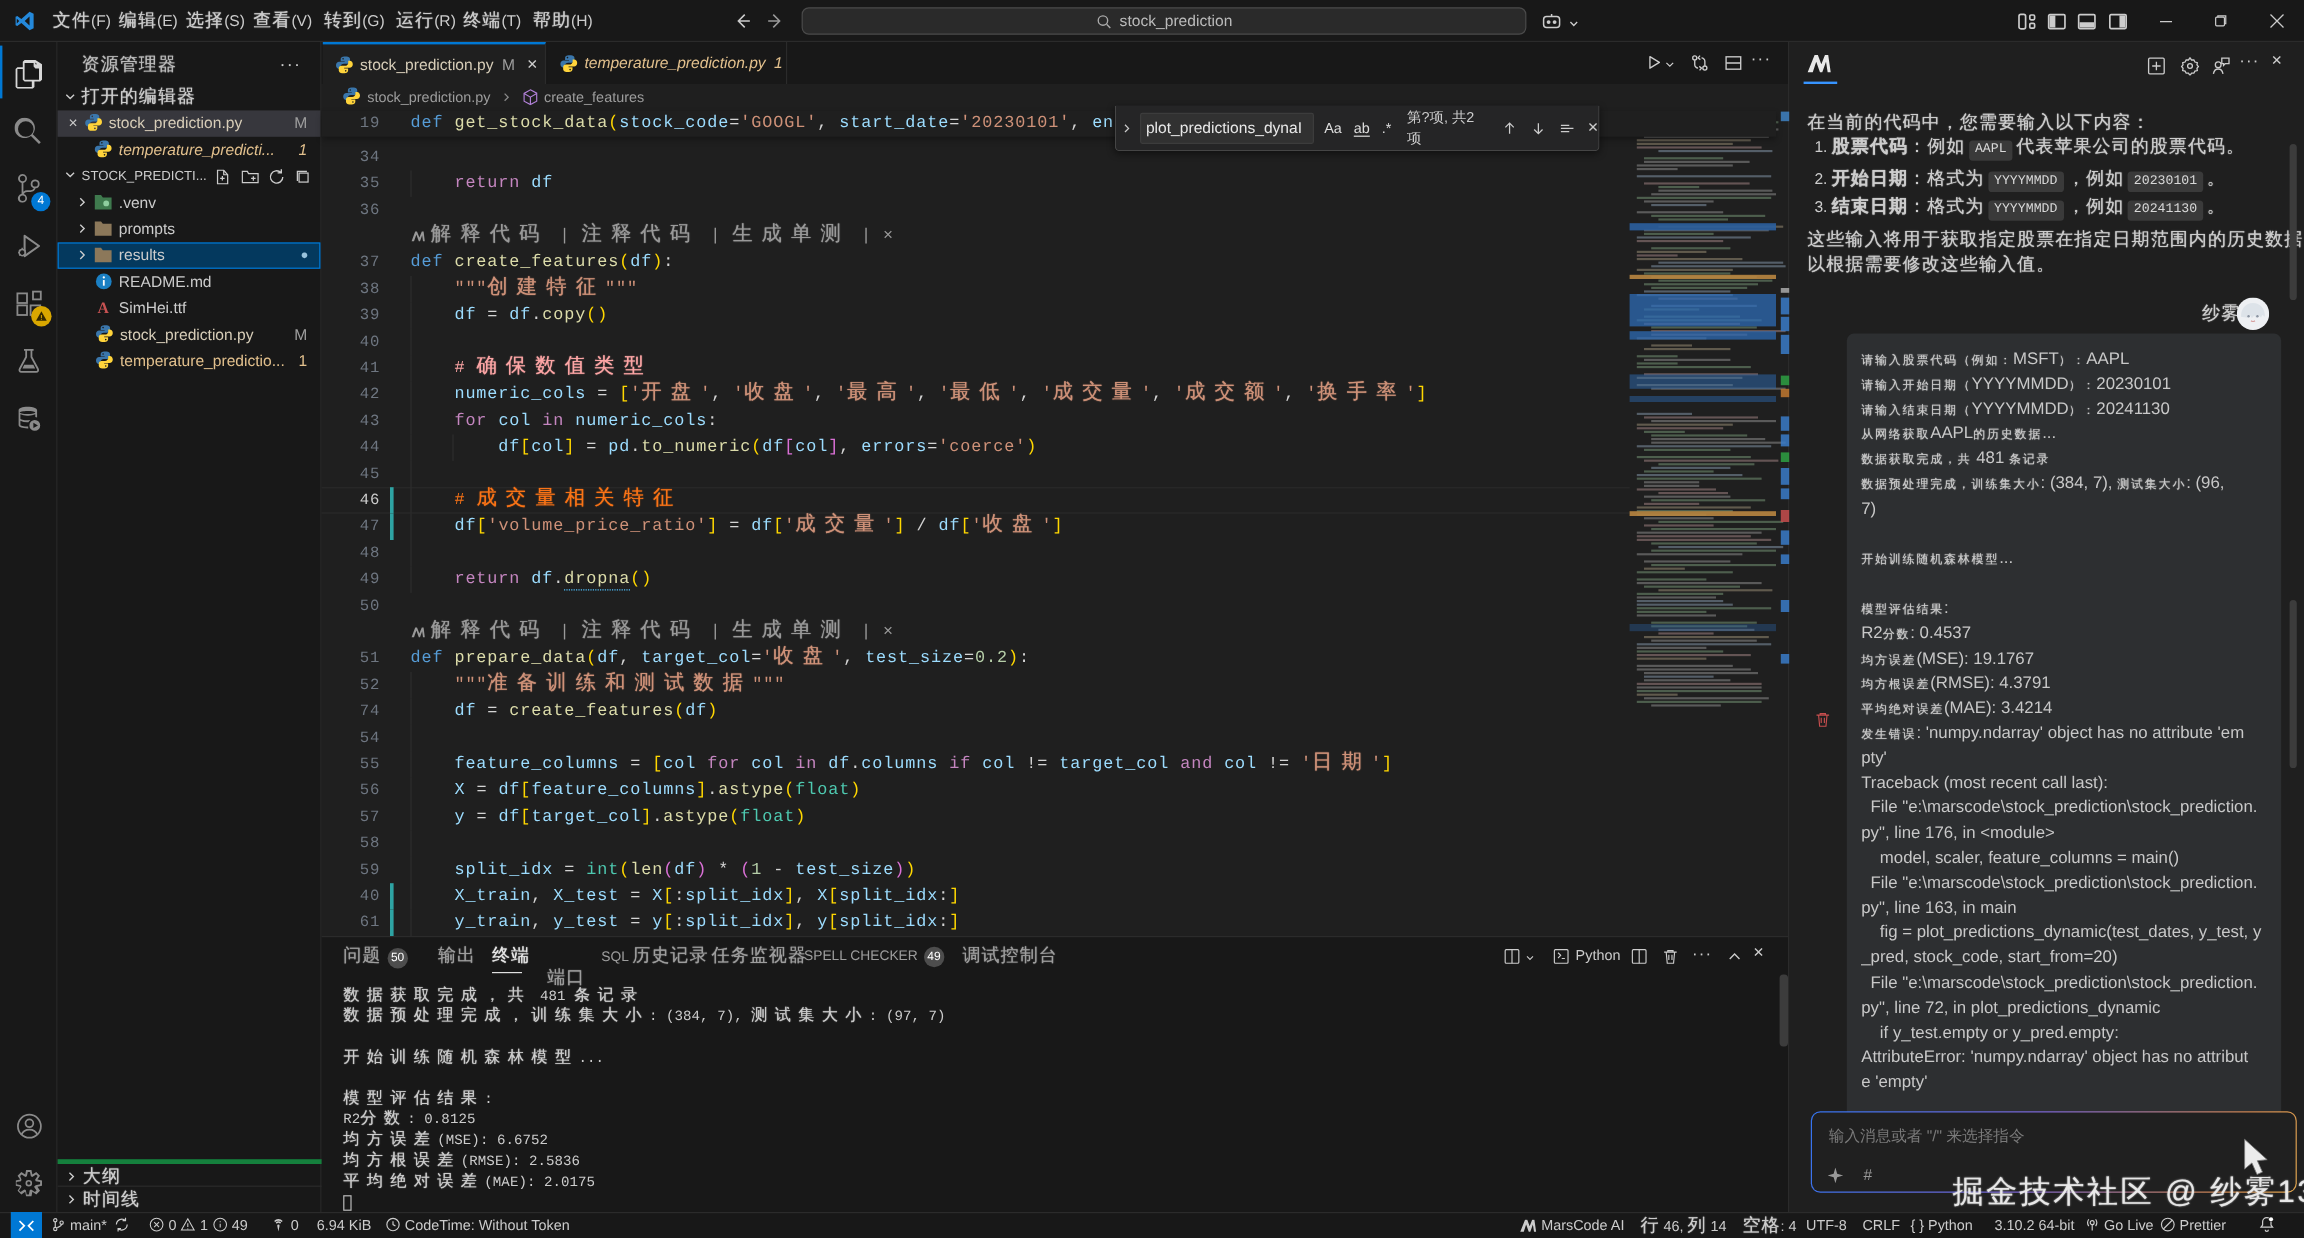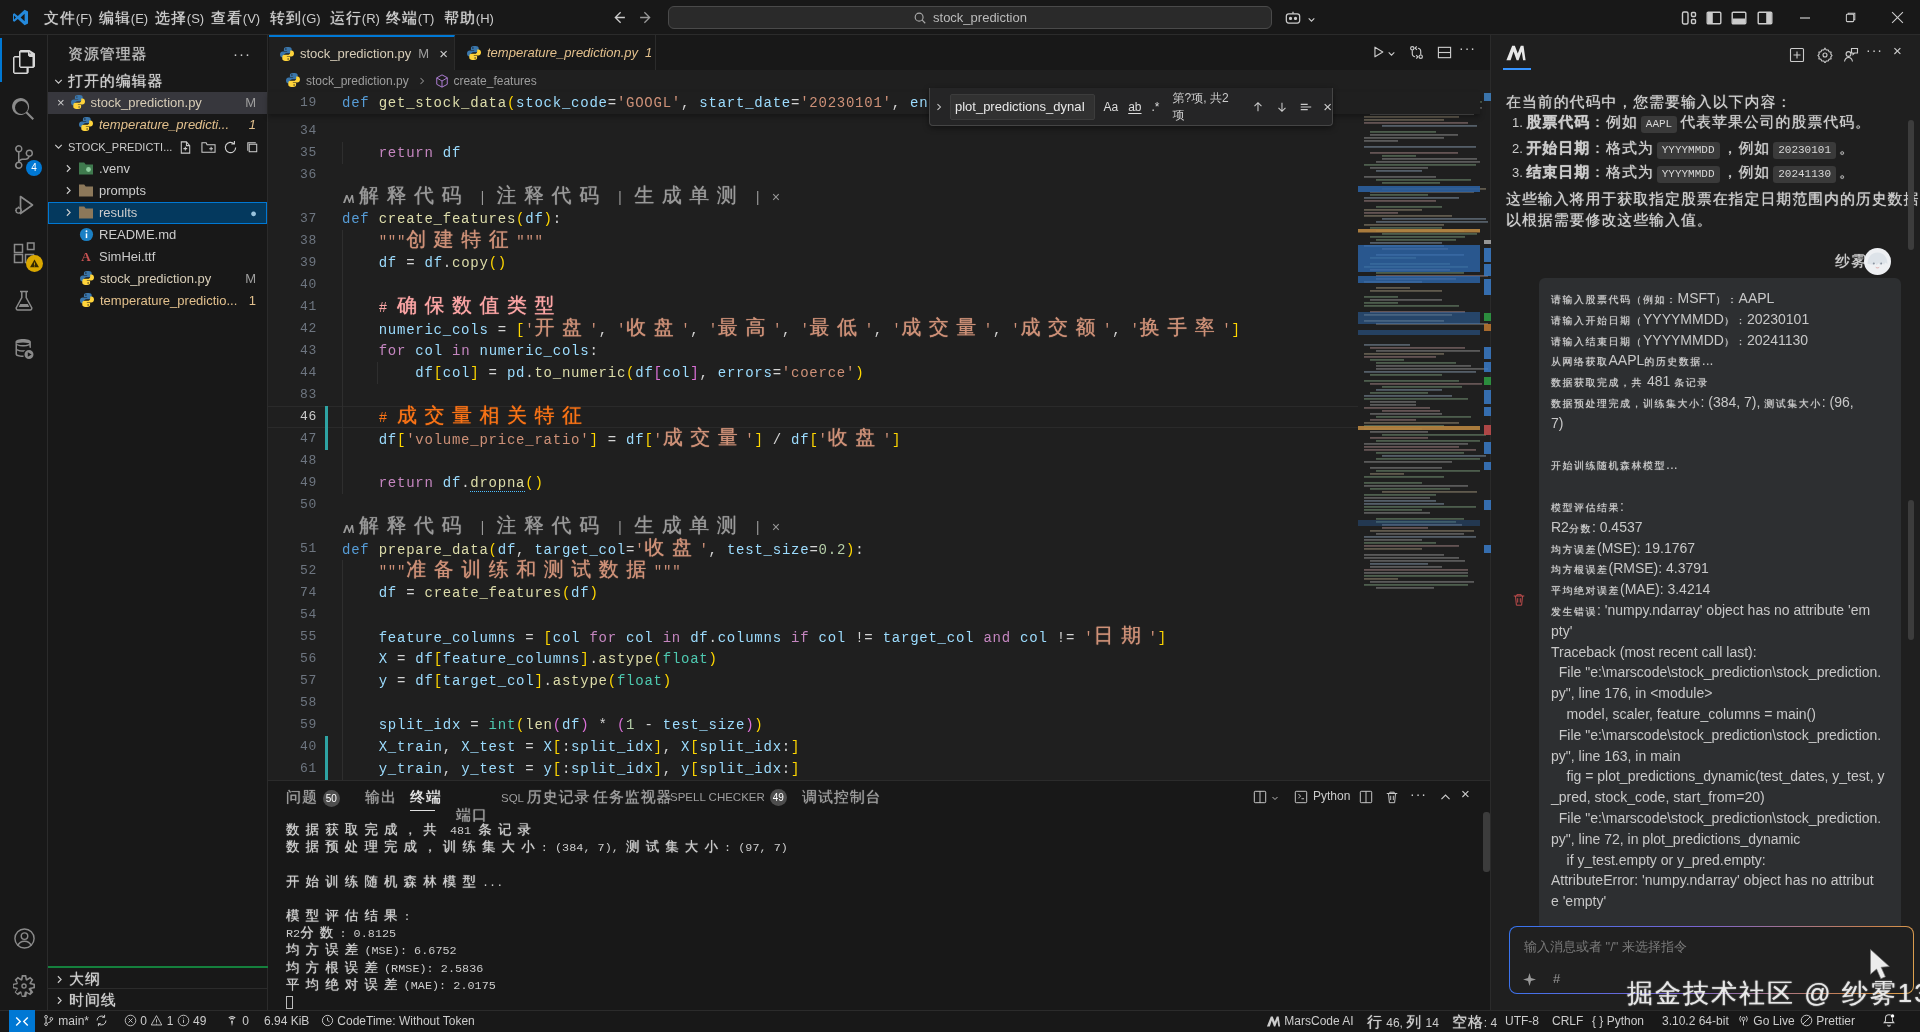--- a/index.html
+++ b/index.html
@@ -5,21 +5,21 @@
  font-family:"Liberation Sans",sans-serif;color:#ccc}
 .abs{position:absolute}
 .bg{position:absolute}
 .menu{position:absolute;top:0;height:35px;line-height:35px;font-size:13px;color:#ccc}
 .aicon{position:absolute;left:0;width:48px;height:48px;display:flex;align-items:center;justify-content:center;color:#8a8a8a}
 .aicon.on{color:#d7d7d7}
 .srow{position:absolute;left:48px;width:219px;height:22px;line-height:22px;white-space:nowrap;font-size:13px}
 .seth{font-size:11px;font-weight:400;color:#ccc}
 .fico{display:inline-block;vertical-align:-3px;margin-right:5px}
 .cl{position:absolute;left:342px;height:22px;line-height:22px;font-family:"Liberation Mono",monospace;font-size:14px;letter-spacing:0.76px;white-space:pre;color:#ccc}
-.cl .w{font-size:20px;letter-spacing:7.52px;text-shadow:0 0 1px currentColor}
+.cl .w{font-size:17px;letter-spacing:7.52px;text-shadow:0 0 1px currentColor}
 .ln{position:absolute;left:268px;width:49px;text-align:right;height:22px;line-height:22px;font-family:"Liberation Mono",monospace;font-size:13px;color:#6e7681;letter-spacing:0.76px}
 .ln.on{color:#ccc}
 .ig{position:absolute;width:1px;height:22px;background:#2e2e2e}
 .sq{border-bottom:1px dotted #4fc1ff}
 .ptab{position:absolute;height:32px;line-height:32px;font-size:11.5px;color:#9d9d9d;white-space:nowrap}
 .ptab.on{color:#e7e7e7}
 .pbadge{display:inline-block;min-width:17px;height:17px;border-radius:9px;background:#4d4d4d;color:#fff;font-size:10px;line-height:17px;text-align:center;vertical-align:0px;margin-left:5px}
 .tl{position:absolute;left:286px;height:17px;line-height:17px;font-family:"Liberation Mono",monospace;font-size:11.75px;letter-spacing:0.05px;color:#cccccc;white-space:pre}
 .tl .w{font-size:13.5px;letter-spacing:6.1px;text-shadow:0 0 1px currentColor}
 .chattxt{position:absolute;font-size:13px;color:#ccc;white-space:nowrap}
@@ -217,21 +217,21 @@
       <text x="2.5" y="13" fill="#c75252" font-size="14" font-weight="bold" font-family="Liberation Serif">A</text>
     </svg>SimHei.ttf</div>
 <div class="srow" style="top:268px"><span style="margin-left:31px"></span><svg class="fico" width="16" height="16" viewBox="0 0 16 16">
       <path fill="#3a76ab" d="M7.9 1c-1.8 0-3 .8-3 2.2V5h3.3v.5H3.6C2.2 5.5 1 6.6 1 8.4s1.1 3 2.5 3h1.3V9.6c0-1.3 1.2-2.4 2.7-2.4h3c1.2 0 2.2-.9 2.2-2.1V3.2C12.7 1.9 11.3 1 9.9 1zm-1 1.3c.4 0 .7.3.7.7s-.3.7-.7.7-.7-.3-.7-.7.3-.7.7-.7z"></path>
       <path fill="#ffd43b" d="M8.1 15c1.8 0 3-.8 3-2.2V11H7.8v-.5h4.6c1.4 0 2.6-1.1 2.6-2.9s-1.1-3-2.5-3h-1.3v1.8c0 1.3-1.2 2.4-2.7 2.4h-3c-1.2 0-2.2.9-2.2 2.1v1.9C3.3 14.1 4.7 15 6.1 15zm1-1.3c-.4 0-.7-.3-.7-.7s.3-.7.7-.7.7.3.7.7-.3.7-.7.7z"></path>
     </svg><span style="color:#d7cdb8">stock_prediction.py</span><span style="position:absolute;right:11px;color:#9e9e9e">M</span></div>
 <div class="srow" style="top:290px"><span style="margin-left:31px"></span><svg class="fico" width="16" height="16" viewBox="0 0 16 16">
       <path fill="#3a76ab" d="M7.9 1c-1.8 0-3 .8-3 2.2V5h3.3v.5H3.6C2.2 5.5 1 6.6 1 8.4s1.1 3 2.5 3h1.3V9.6c0-1.3 1.2-2.4 2.7-2.4h3c1.2 0 2.2-.9 2.2-2.1V3.2C12.7 1.9 11.3 1 9.9 1zm-1 1.3c.4 0 .7.3.7.7s-.3.7-.7.7-.7-.3-.7-.7.3-.7.7-.7z"></path>
       <path fill="#ffd43b" d="M8.1 15c1.8 0 3-.8 3-2.2V11H7.8v-.5h4.6c1.4 0 2.6-1.1 2.6-2.9s-1.1-3-2.5-3h-1.3v1.8c0 1.3-1.2 2.4-2.7 2.4h-3c-1.2 0-2.2.9-2.2 2.1v1.9C3.3 14.1 4.7 15 6.1 15zm1-1.3c-.4 0-.7-.3-.7-.7s.3-.7.7-.7.7.3.7.7-.3.7-.7.7z"></path>
     </svg><span style="color:#e2c08d">temperature_predictio...</span><span style="position:absolute;right:11px;color:#e2c08d">1</span></div>
-<div class="srow seth" style="top:966px;padding-left:5px;border-top:2px solid #15803d;width:220px"><svg class="iln" style="margin-right:3px" width="13" height="13" viewBox="0 0 16 16" fill="none" stroke="#ccc" stroke-width="1.4">
+<div class="srow seth" style="top:966px;padding-left:5px;border-top:4px solid #15803d;width:220px"><svg class="iln" style="margin-right:3px" width="13" height="13" viewBox="0 0 16 16" fill="none" stroke="#ccc" stroke-width="1.4">
       <path d="M6 4l4 4-4 4"></path>
     </svg><span class="w">大纲</span></div>
 <div class="srow seth" style="top:988px;padding-left:5px;border-top:1px solid #2b2b2b;width:220px"><svg class="iln" style="margin-right:3px" width="13" height="13" viewBox="0 0 16 16" fill="none" stroke="#ccc" stroke-width="1.4">
       <path d="M6 4l4 4-4 4"></path>
     </svg><span class="w">时间线</span></div>
 <div class="abs" style="left:269px;top:35px;width:186px;height:35px;background:#1f1f1f;border-right:1px solid #2b2b2b;border-top:2px solid #0078d4;font-size:13px;display:flex;align-items:center">
     <span style="margin-left:10px"><svg class="fico" width="16" height="16" viewBox="0 0 16 16">
         <path fill="#3a76ab" d="M7.9 1c-1.8 0-3 .8-3 2.2V5h3.3v.5H3.6C2.2 5.5 1 6.6 1 8.4s1.1 3 2.5 3h1.3V9.6c0-1.3 1.2-2.4 2.7-2.4h3c1.2 0 2.2-.9 2.2-2.1V3.2C12.7 1.9 11.3 1 9.9 1zm-1 1.3c.4 0 .7.3.7.7s-.3.7-.7.7-.7-.3-.7-.7.3-.7.7-.7z"></path>
         <path fill="#ffd43b" d="M8.1 15c1.8 0 3-.8 3-2.2V11H7.8v-.5h4.6c1.4 0 2.6-1.1 2.6-2.9s-1.1-3-2.5-3h-1.3v1.8c0 1.3-1.2 2.4-2.7 2.4h-3c-1.2 0-2.2.9-2.2 2.1v1.9C3.3 14.1 4.7 15 6.1 15zm1-1.3c-.4 0-.7-.3-.7-.7s.3-.7.7-.7.7.3.7.7-.3.7-.7.7z"></path>
       </svg></span>
@@ -306,21 +306,21 @@
 <div class="ln" style="top:318px">42</div>
 <div class="cl" style="top:318px">    <span style="color:#9cdcfe">numeric_cols</span><span style="color:#d4d4d4"> = </span><span style="color:#ffd700">[</span><span style="color:#ce9178">'<span class="w">开盘</span>'</span><span style="color:#d4d4d4">, </span><span style="color:#ce9178">'<span class="w">收盘</span>'</span><span style="color:#d4d4d4">, </span><span style="color:#ce9178">'<span class="w">最高</span>'</span><span style="color:#d4d4d4">, </span><span style="color:#ce9178">'<span class="w">最低</span>'</span><span style="color:#d4d4d4">, </span><span style="color:#ce9178">'<span class="w">成交量</span>'</span><span style="color:#d4d4d4">, </span><span style="color:#ce9178">'<span class="w">成交额</span>'</span><span style="color:#d4d4d4">, </span><span style="color:#ce9178">'<span class="w">换手率</span>'</span><span style="color:#ffd700">]</span></div>
 <div class="ig" style="top:318px;left:342px"></div>
 <div class="ln" style="top:340px">43</div>
 <div class="cl" style="top:340px">    <span style="color:#c586c0">for</span> <span style="color:#9cdcfe">col</span> <span style="color:#c586c0">in</span> <span style="color:#9cdcfe">numeric_cols</span><span style="color:#d4d4d4">:</span></div>
 <div class="ig" style="top:340px;left:342px"></div>
 <div class="ln" style="top:362px">44</div>
 <div class="cl" style="top:362px">        <span style="color:#9cdcfe">df</span><span style="color:#ffd700">[</span><span style="color:#9cdcfe">col</span><span style="color:#ffd700">]</span><span style="color:#d4d4d4"> = </span><span style="color:#9cdcfe">pd</span><span style="color:#d4d4d4">.</span><span style="color:#dcdcaa">to_numeric</span><span style="color:#ffd700">(</span><span style="color:#9cdcfe">df</span><span style="color:#da70d6">[</span><span style="color:#9cdcfe">col</span><span style="color:#da70d6">]</span><span style="color:#d4d4d4">, </span><span style="color:#9cdcfe">errors</span><span style="color:#d4d4d4">=</span><span style="color:#ce9178">'coerce'</span><span style="color:#ffd700">)</span></div>
 <div class="ig" style="top:362px;left:342px"></div>
 <div class="ig" style="top:362px;left:377px"></div>
-<div class="ln" style="top:384px">83</div>
+<div class="ln" style="top:384px">45</div>
 <div class="ig" style="top:384px;left:342px"></div>
 <div class="abs" style="left:268px;top:406px;width:1090px;height:22px;border-top:1px solid #2a2a2a;border-bottom:1px solid #2a2a2a"></div>
 <div class="ln on" style="top:406px">46</div>
 <div class="abs" style="left:325px;top:406px;width:3px;height:22px;background:#2ea3a3"></div>
 <div class="cl" style="top:406px">    <span style="color:#f97316"># <span class="w">成交量相关特征</span></span></div>
 <div class="ig" style="top:406px;left:342px"></div>
 <div class="ln" style="top:428px">47</div>
 <div class="abs" style="left:325px;top:428px;width:3px;height:22px;background:#2ea3a3"></div>
 <div class="cl" style="top:428px">    <span style="color:#9cdcfe">df</span><span style="color:#ffd700">[</span><span style="color:#ce9178">'volume_price_ratio'</span><span style="color:#ffd700">]</span><span style="color:#d4d4d4"> = </span><span style="color:#9cdcfe">df</span><span style="color:#ffd700">[</span><span style="color:#ce9178">'<span class="w">成交量</span>'</span><span style="color:#ffd700">]</span><span style="color:#d4d4d4"> / </span><span style="color:#9cdcfe">df</span><span style="color:#ffd700">[</span><span style="color:#ce9178">'<span class="w">收盘</span>'</span><span style="color:#ffd700">]</span></div>
 <div class="ig" style="top:428px;left:342px"></div>

